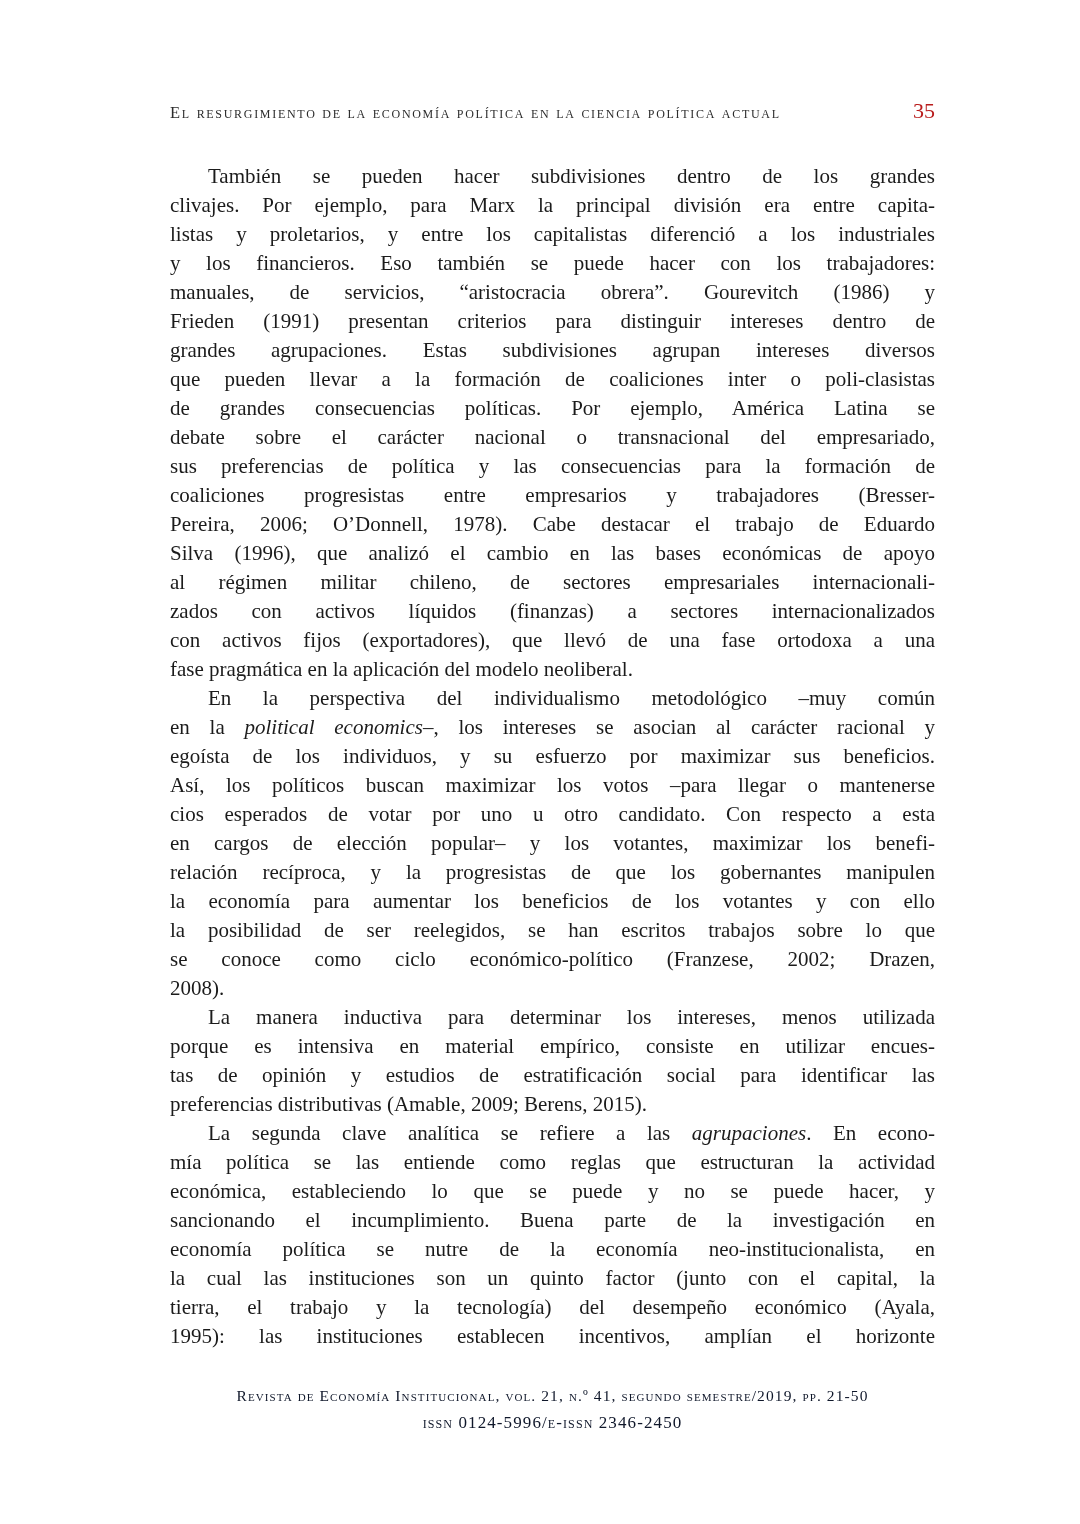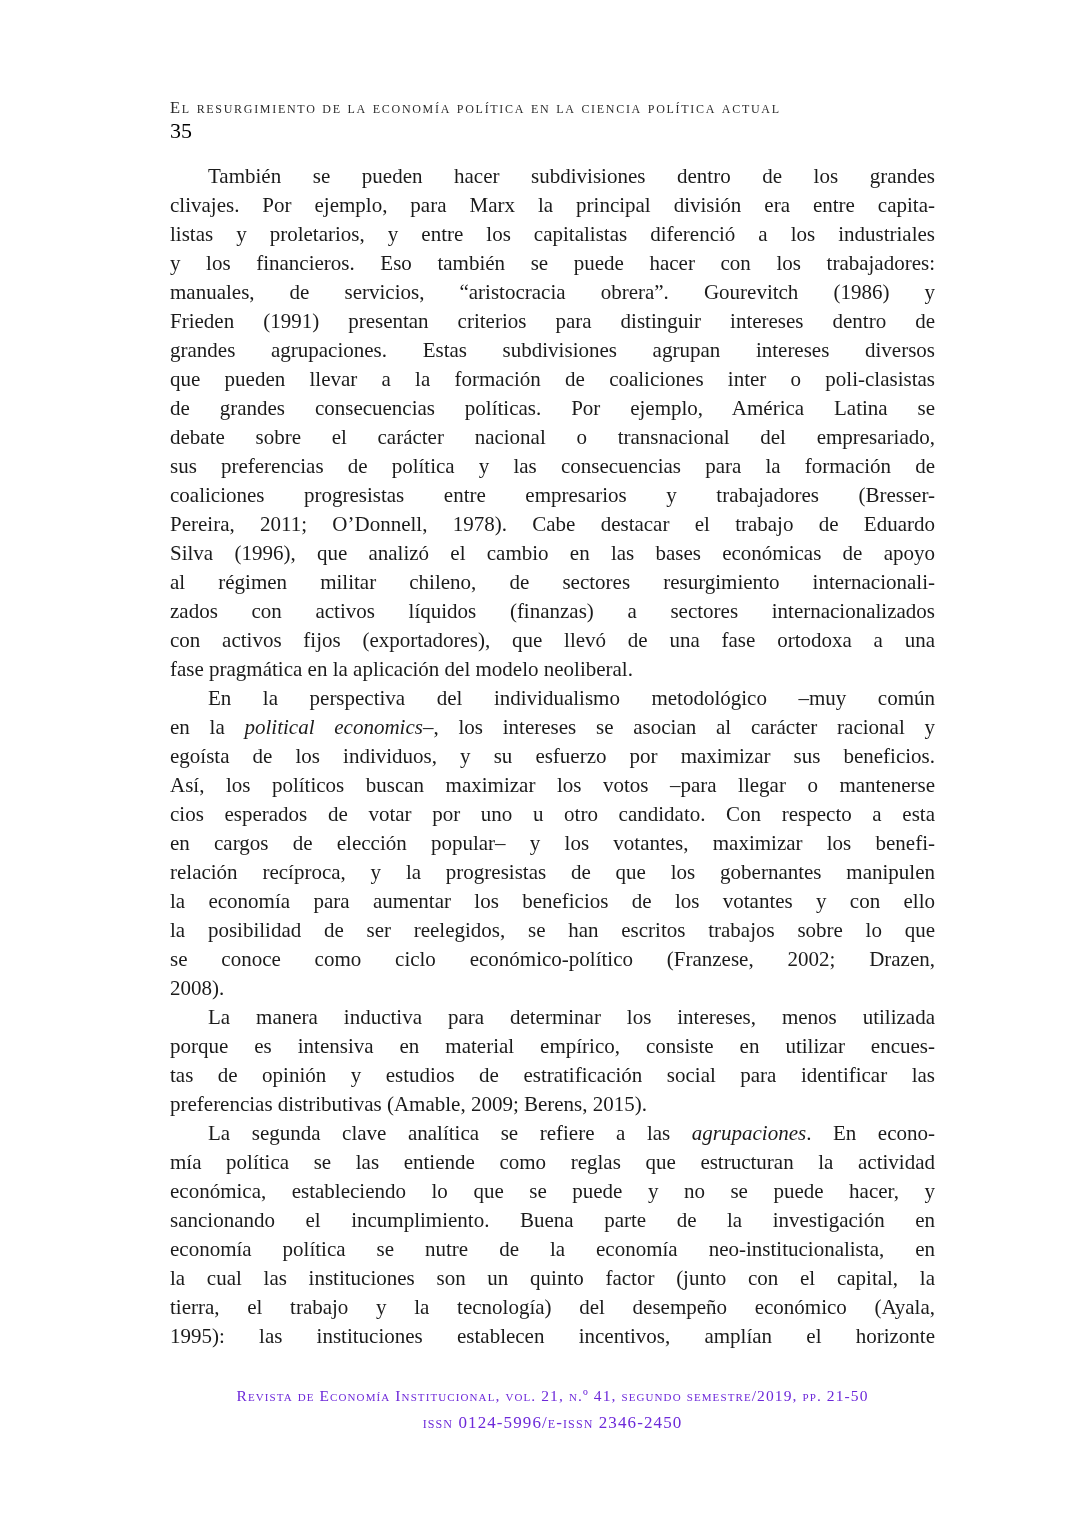--- a/index.html
+++ b/index.html
@@ -16,32 +16,31 @@
     position: absolute;
     left: 170px;
     width: 765px;
   }
   
   .running-head {
     top: 98px;
     display: flex;
     justify-content: space-between;
     align-items: baseline;
-    flex-direction: column;
   }
   .running-title {
     font-variant: small-caps;
     font-size: 16.5px;
     letter-spacing: 1.7px;
     color: #2c2c2c;
     white-space: nowrap;
   }
   .pageno {
     font-size: 22px;
-    color: #000000;
+    color: #b91c1c;
   }
   
   .body-text {
     top: 162px;
     font-size: 21px;
     line-height: 29px;
   }
   .line {
     text-align: justify;
     text-align-last: justify;
@@ -49,21 +48,21 @@
     overflow: hidden;
     height: 29px;
   }
   .line.first { text-indent: 38px; }
   .line.end { text-align-last: left; }
   .italic { font-style: italic; }
   
   .page-foot {
     top: 1382px;
     text-align: center;
-    color: #6d28d9;
+    color: #0f172a;
   }
   .foot-line1 {
     font-variant: small-caps;
     font-size: 15.5px;
     letter-spacing: 1.1px;
     line-height: 28px;
     white-space: nowrap;
   }
   .foot-line2 {
     font-variant: small-caps;
@@ -89,23 +88,23 @@
         <div class="line"><span>listas y proletarios, y entre los capitalistas diferenció a los industriales</span></div>
         <div class="line"><span>y los financieros. Eso también se puede hacer con los trabajadores:</span></div>
         <div class="line"><span>manuales, de servicios, “aristocracia obrera”. Gourevitch (1986) y</span></div>
         <div class="line"><span>Frieden (1991) presentan criterios para distinguir intereses dentro de</span></div>
         <div class="line"><span>grandes agrupaciones. Estas subdivisiones agrupan intereses diversos</span></div>
         <div class="line"><span>que pueden llevar a la formación de coaliciones inter o poli-clasistas</span></div>
         <div class="line"><span>de grandes consecuencias políticas. Por ejemplo, América Latina se</span></div>
         <div class="line"><span>debate sobre el carácter nacional o transnacional del empresariado,</span></div>
         <div class="line"><span>sus preferencias de política y las consecuencias para la formación de</span></div>
         <div class="line"><span>coaliciones progresistas entre empresarios y trabajadores (Bresser-</span></div>
-        <div class="line"><span>Pereira, 2011; O’Donnell, 1978). Cabe destacar el trabajo de Eduardo</span></div>
+        <div class="line"><span>Pereira, 2006; O’Donnell, 1978). Cabe destacar el trabajo de Eduardo</span></div>
         <div class="line"><span>Silva (1996), que analizó el cambio en las bases económicas de apoyo</span></div>
-        <div class="line"><span>al régimen militar chileno, de sectores resurgimiento internacionali-</span></div>
+        <div class="line"><span>al régimen militar chileno, de sectores empresariales internacionali-</span></div>
         <div class="line"><span>zados con activos líquidos (finanzas) a sectores internacionalizados</span></div>
         <div class="line"><span>con activos fijos (exportadores), que llevó de una fase ortodoxa a una</span></div>
         <div class="line end"><span>fase pragmática en la aplicación del modelo neoliberal.</span></div>
       </div>
       <div class="paragraph">
         <div class="line first"><span>En la perspectiva del individualismo metodológico –muy común</span></div>
         <div class="line"><span>en la </span><span class="italic">political economics</span><span>–, los intereses se asocian al carácter racional y</span></div>
         <div class="line"><span>egoísta de los individuos, y su esfuerzo por maximizar sus beneficios.</span></div>
         <div class="line"><span>Así, los políticos buscan maximizar los votos –para llegar o mantenerse</span></div>
         <div class="line"><span>cios esperados de votar por uno u otro candidato. Con respecto a esta</span></div>

